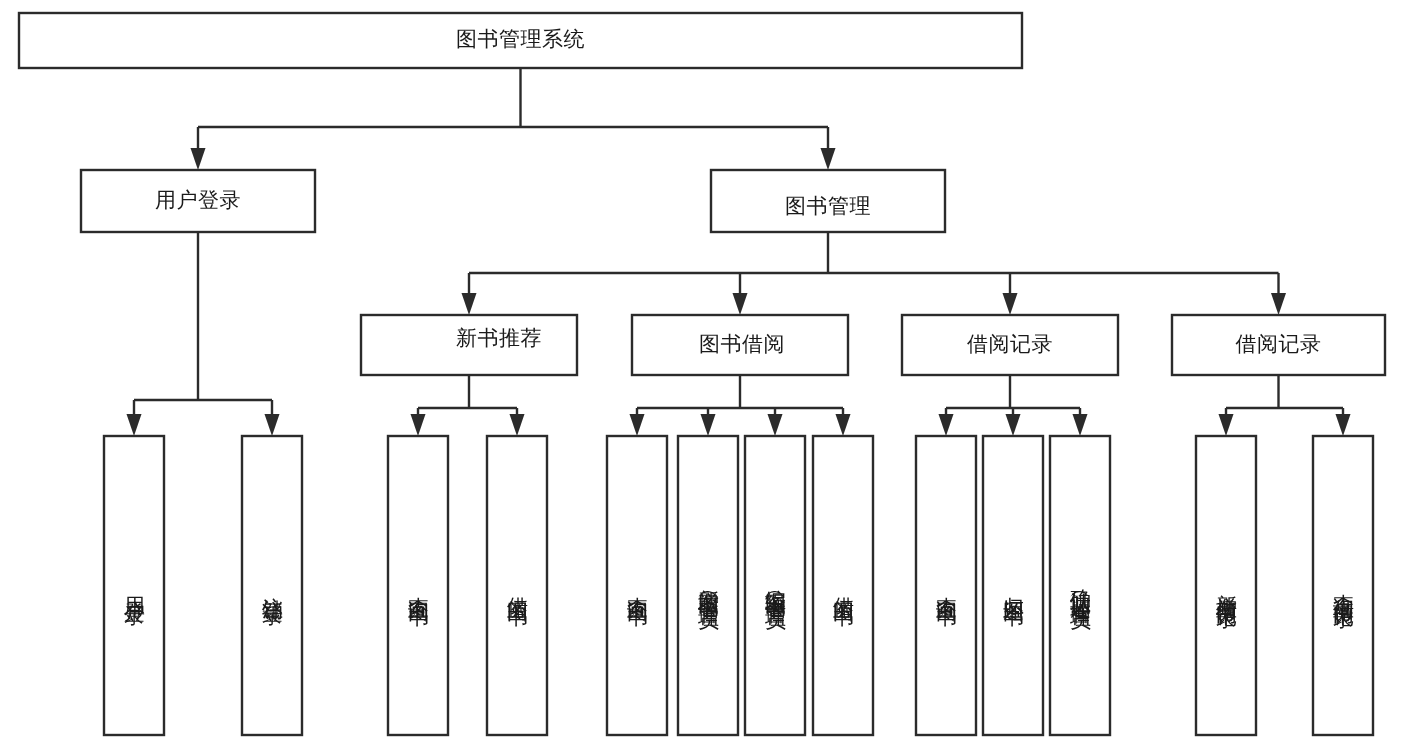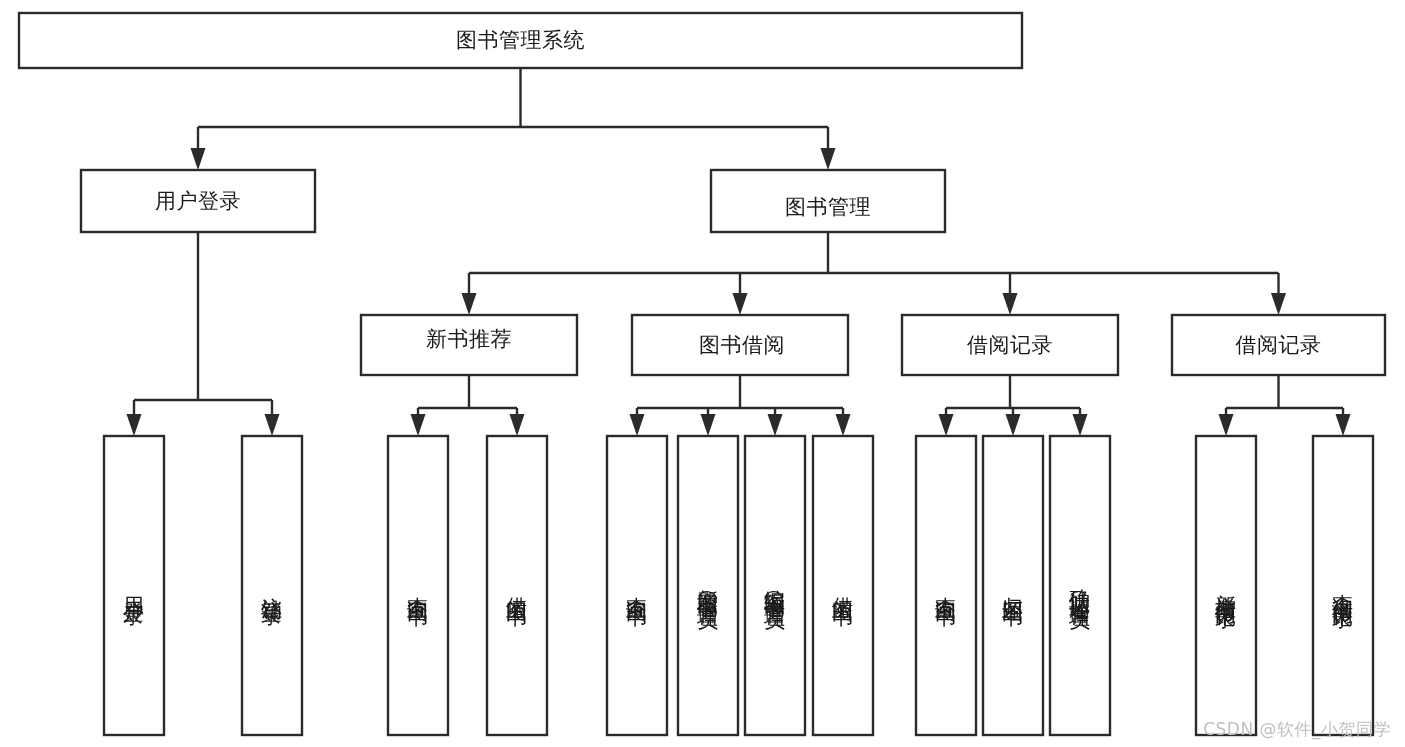--- a/index.html
+++ b/index.html
@@ -42,21 +42,21 @@
   .arrow-head {
     fill: #2b2b2b;
     stroke: none;
   }
   .node-label {
     position: absolute;
     display: flex;
     align-items: center;
     justify-content: center;
     color: #1a1a1a;
-    font-family: Liberation Serif, serif;
+    font-family: Liberation Sans, sans-serif;
     font-size: 21px;
     line-height: 1.18;
     letter-spacing: 0.5px;
     white-space: pre;
     pointer-events: none;
     text-rendering: geometricPrecision;
   }
   .node-label.horizontal {
     writing-mode: horizontal-tb;
   }
@@ -156,32 +156,31 @@
         <rect class="node-box" x="983" y="436" width="60" height="299"></rect>
         <rect class="node-box" x="1050" y="436" width="60" height="299"></rect>
         <rect class="node-box" x="1196" y="436" width="60" height="299"></rect>
         <rect class="node-box" x="1313" y="436" width="60" height="299"></rect>
       </g>
   </svg>
   <div id="labels-layer">
       <div class="node-label horizontal" style="left: 19px; top: 13px; width: 1003px; height: 55px;">图书管理系统</div>
       <div class="node-label horizontal" style="left: 81px; top: 170px; width: 234px; height: 62px;">用户登录</div>
       <div class="node-label horizontal" style="left: 711px; top: 170px; width: 234px; height: 74px;">图书管理</div>
-      <div class="node-label horizontal" style="left: 361px; top: 315px; width: 216px; height: 48px;">新书推荐</div>
+      <div class="node-label horizontal" style="left: 361px; top: 315px; width: 216px; height: 48px; padding-left: 30px;">新书推荐</div>
       <div class="node-label horizontal" style="left: 632px; top: 315px; width: 220px; height: 60px; border-radius: 15px;">图书借阅</div>
       <div class="node-label horizontal" style="left: 902px; top: 315px; width: 216px; height: 60px;">借阅记录</div>
       <div class="node-label horizontal" style="left: 1172px; top: 315px; width: 213px; height: 60px;">借阅记录</div>
       <div class="node-label vertical" style="left: 104px; top: 436px; width: 60px; height: 299px;">用户登录</div>
       <div class="node-label vertical" style="left: 242px; top: 436px; width: 60px; height: 299px;">注销登录</div>
       <div class="node-label vertical" style="left: 388px; top: 436px; width: 60px; height: 299px;">查询图书</div>
       <div class="node-label vertical" style="left: 487px; top: 436px; width: 60px; height: 299px;">借阅图书</div>
       <div class="node-label vertical" style="left: 607px; top: 436px; width: 60px; height: 299px;">查询图书</div>
       <div class="node-label vertical" style="left: 678px; top: 436px; width: 60px; height: 299px;">新增图书（管理员）</div>
       <div class="node-label vertical" style="left: 745px; top: 436px; width: 60px; height: 299px;">编辑图书（管理员）</div>
       <div class="node-label vertical" style="left: 813px; top: 436px; width: 60px; height: 299px;">借阅图书</div>
       <div class="node-label vertical" style="left: 916px; top: 436px; width: 60px; height: 299px;">查询图书</div>
       <div class="node-label vertical" style="left: 983px; top: 436px; width: 60px; height: 299px;">归还图书</div>
       <div class="node-label vertical" style="left: 1050px; top: 436px; width: 60px; height: 299px;">确认归还（管理员）</div>
       <div class="node-label vertical" style="left: 1196px; top: 436px; width: 60px; height: 299px;">新增借阅记录</div>
       <div class="node-label vertical" style="left: 1313px; top: 436px; width: 60px; height: 299px;">查询借阅记录</div>
     </div>
-  <div class="watermark">CSDN @软件_小贺同学</div>
 </div>
 
 </body></html>

